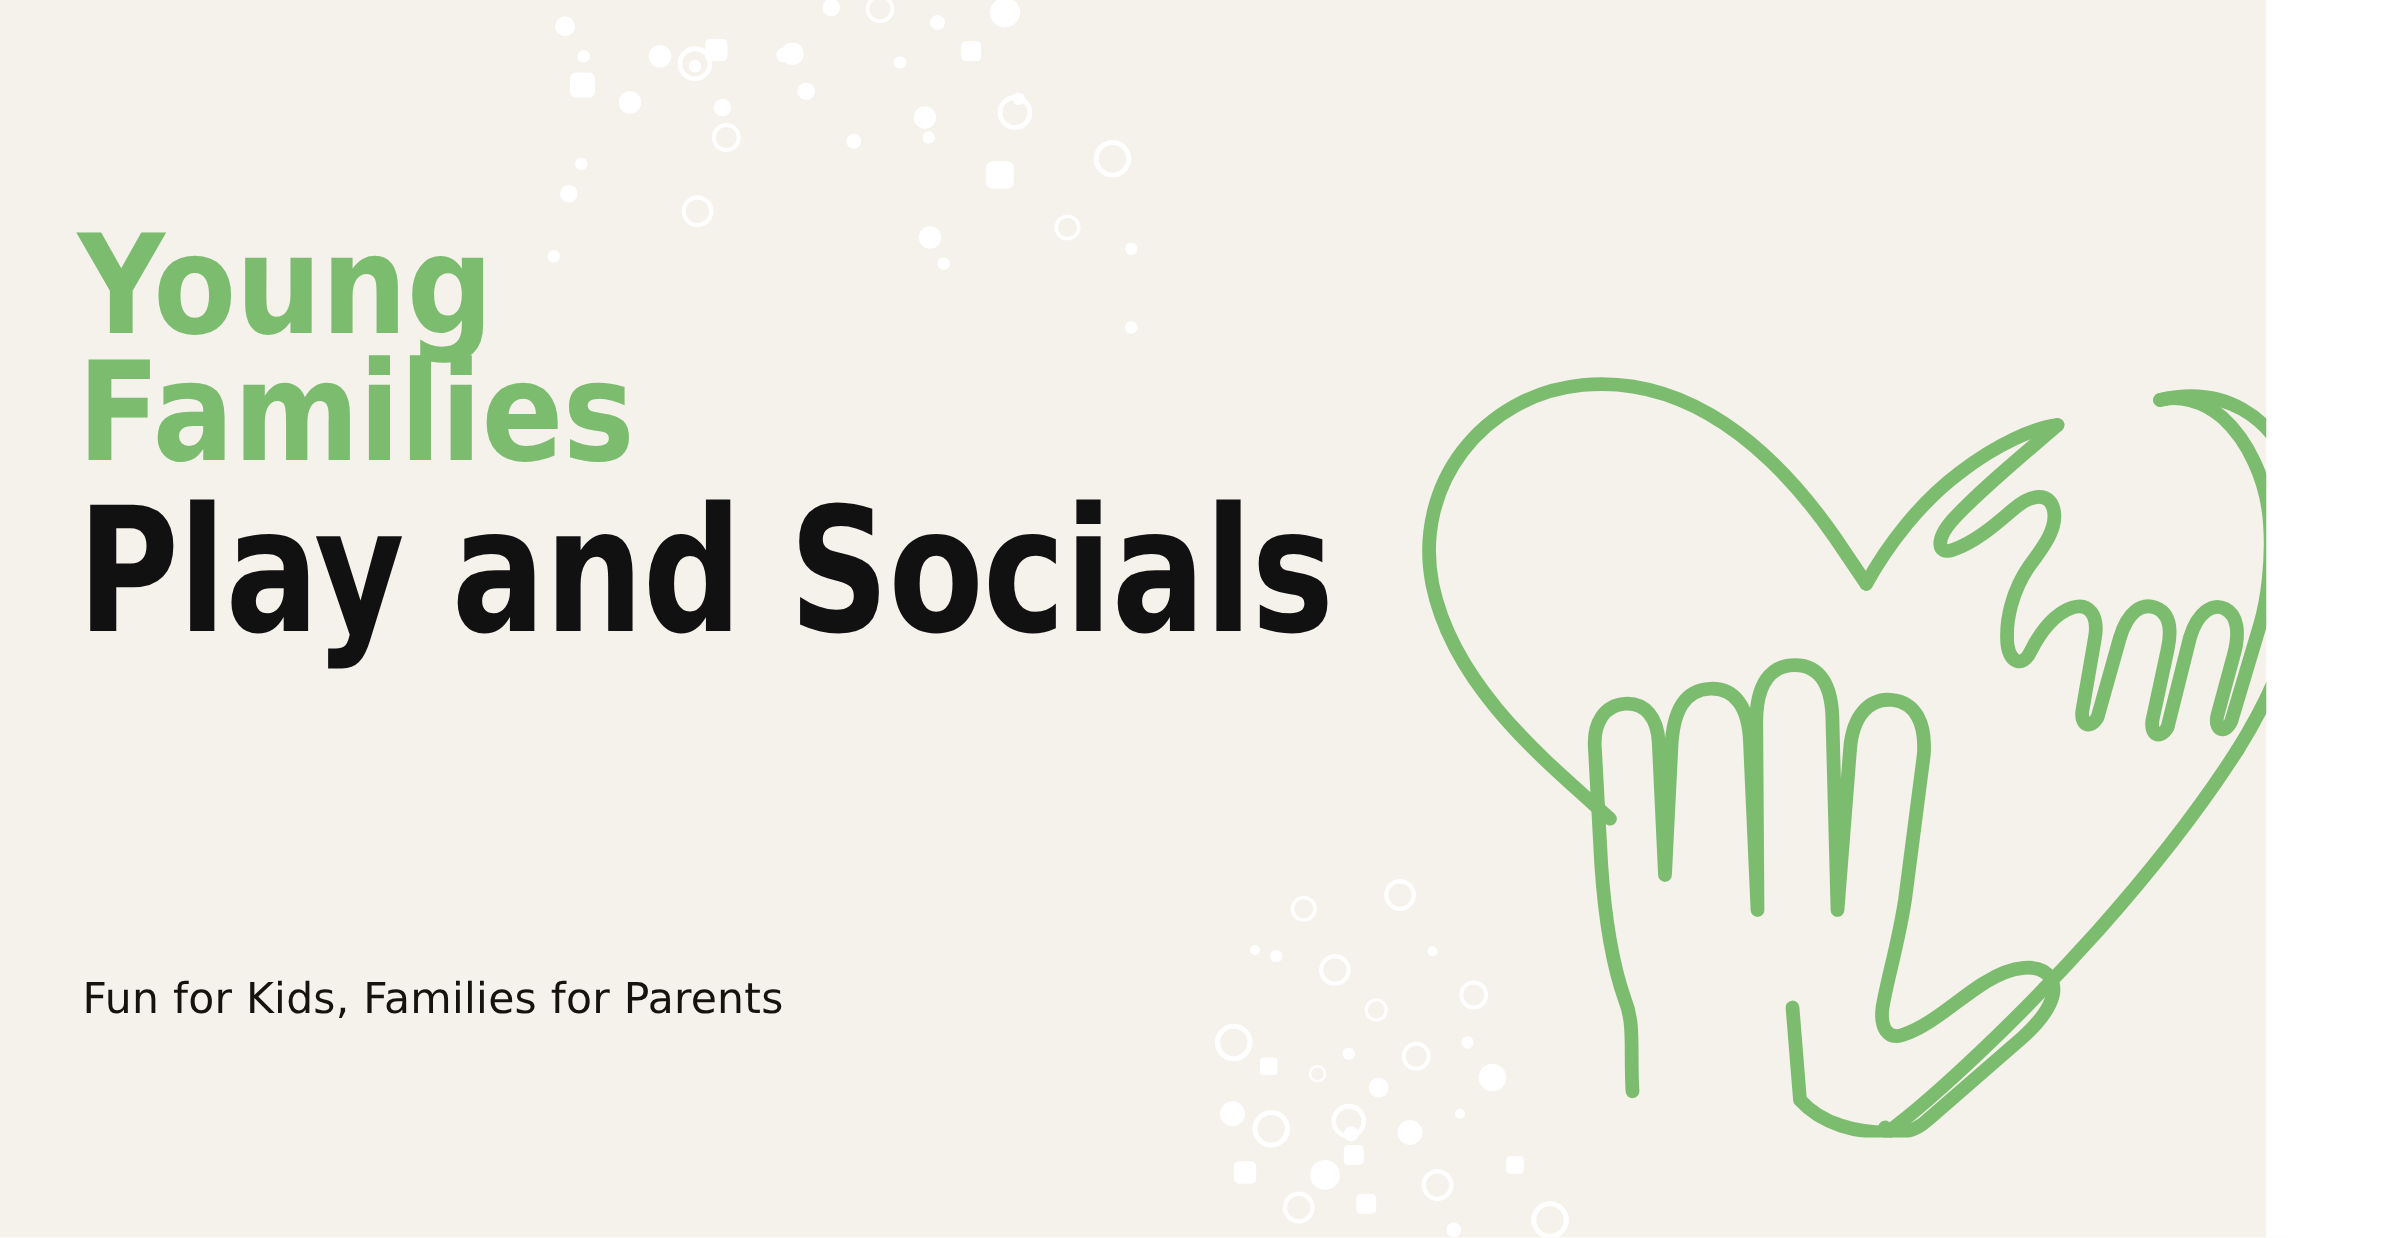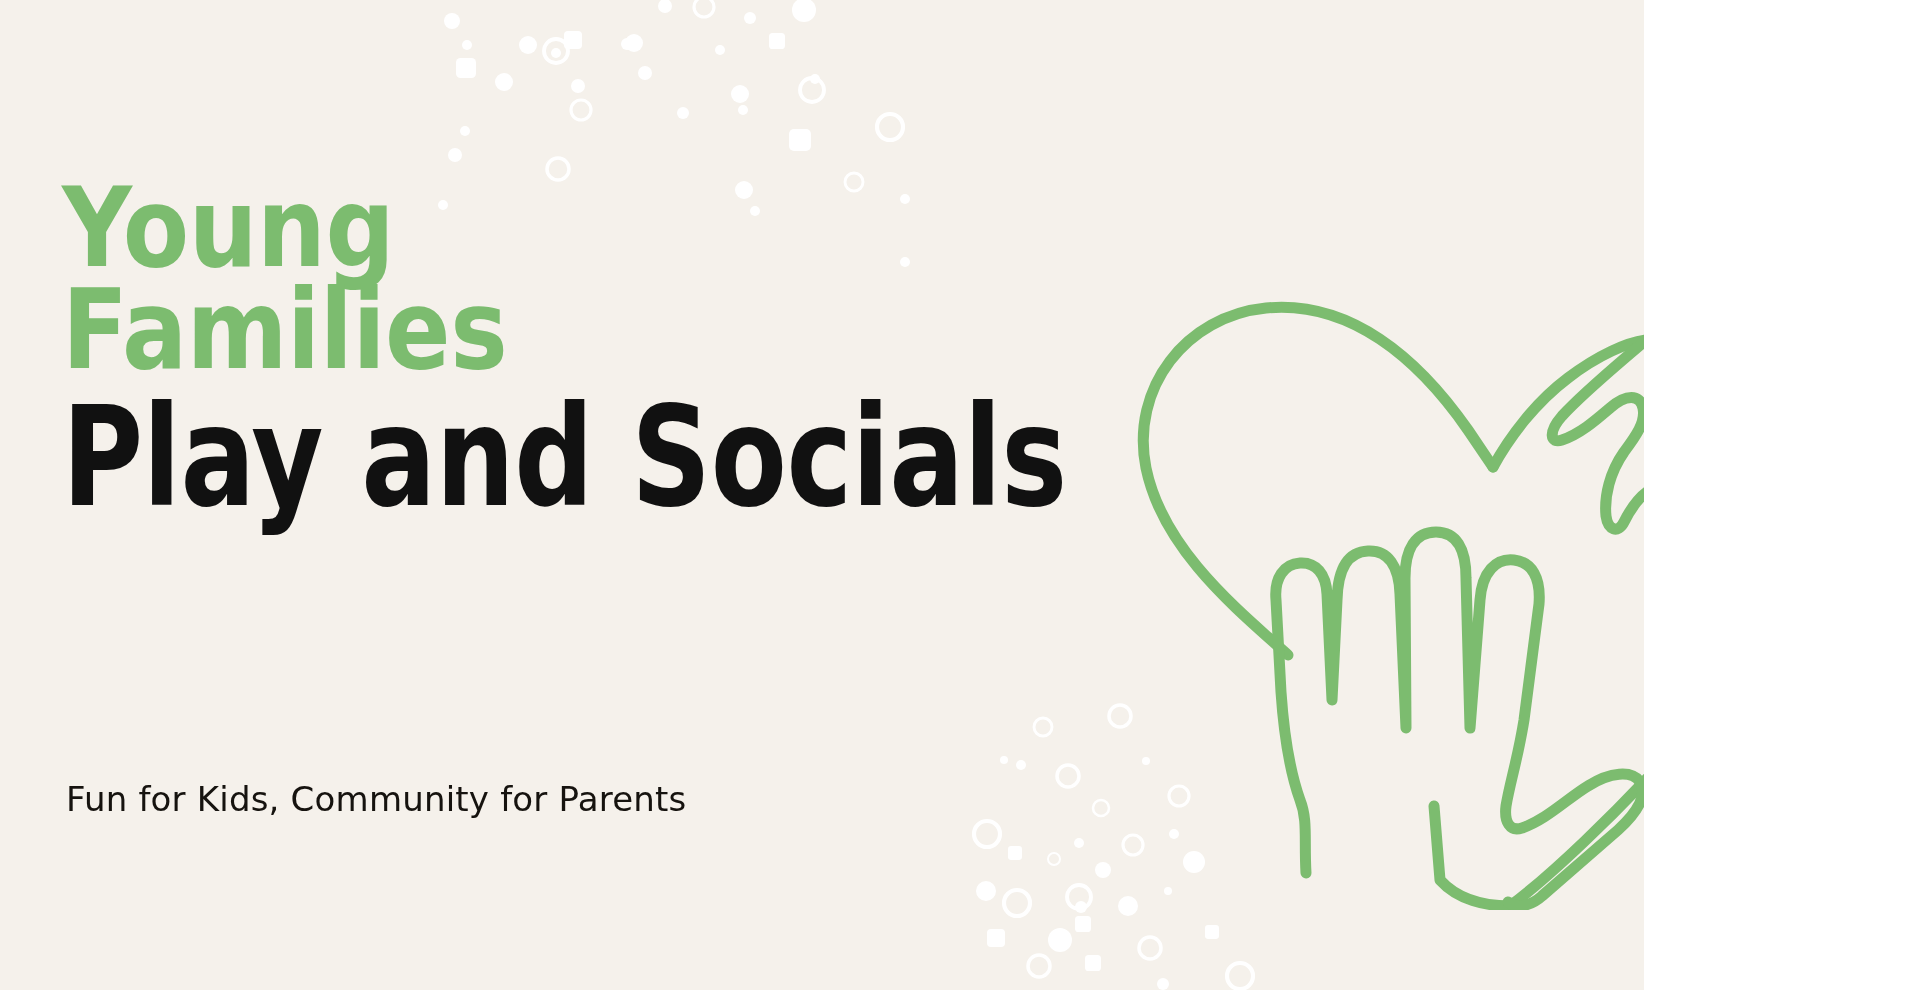--- a/index.html
+++ b/index.html
@@ -6,21 +6,21 @@
     margin: 0;
     padding: 0;
     background: #ffffff;
   }
   body {
     font-family: "Liberation Sans", sans-serif;
   }
 
   #banner {
     position: relative;
-    width: 1644px;
+    width: 1813px;
     height: 990px;
     overflow: hidden;
     background: #F5F1EB;
   }
 
   
   #bubbles {
     position: absolute;
     left: 0; top: 0;
     width: 1920px;
@@ -162,21 +162,21 @@
       <circle cx="1240" cy="976" r="13" fill="none" stroke="#FFFFFF" stroke-width="4.16"></circle>
       <circle cx="1163" cy="984" r="6" fill="#FFFFFF"></circle>
     </svg>
 
   <div id="text-block">
     <span class="headline-line" id="line-young">Young</span>
     <span class="headline-line" id="line-families">Families</span>
     <span class="headline-line" id="line-play">Play and Socials</span>
   </div>
 
-  <div id="tagline">Fun for Kids, Community for Parents</div>
+  <div id="tagline">Fun for Kids, Families for Parents</div>
 
   <svg id="illustration" viewBox="0 0 770 730" xmlns="http://www.w3.org/2000/svg" fill="none" stroke-linecap="round" stroke-linejoin="round">
 
     <path d="M170 475
              C 120 430, 45 370, 28 288
              C 12 208, 68 136, 148 128
              C 232 120, 300 178, 350 250
              L 375 287" stroke="#7CBC6F" stroke-width="11"></path>
 
     <path d="M375 287

